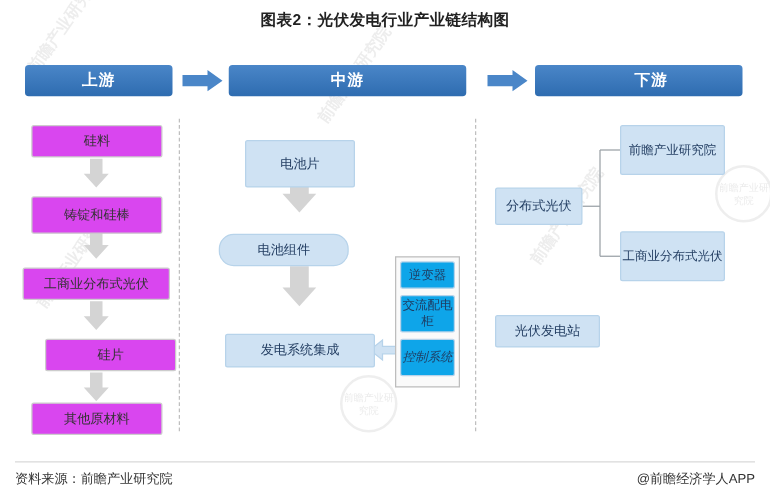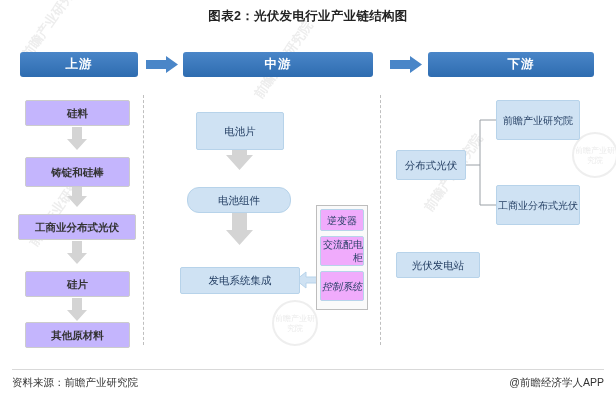--- a/index.html
+++ b/index.html
@@ -61,23 +61,23 @@
     position: absolute;
     border: 1px solid #c8c8c8;
     border-radius: 2px;
     display: flex; align-items: center; justify-content: center;
     font-size: 10.5px;
     color: #333;
     text-align: center;
     line-height: 13px;
     background: #f0f0f0;
   }
-  .node.grey { background: #c4b5fd; border-color: #cccccc; font-weight: bold; }
+  .node.grey { background: #d946ef; border-color: #cccccc; }
   .node.blue { background: #cfe2f3; border-color: #b7d3ea; color: #1f3a5f; }
-  .node.blue2 { background: #f0abfc; border-color: #b7d3ea; color: #1f3a5f; text-align: right; }
+  .node.blue2 { background: #0ea5e9; border-color: #b7d3ea; color: #1f3a5f; }
 
   
   .dash-v {
     position: absolute;
     border-left: 1px dashed #bfbfbf;
   }
 
   .footer-left {
     position: absolute; left: 12px; bottom: 10px;
     font-size: 10.5px; color: #333;
@@ -142,25 +142,25 @@
       <path d="M466,165 L480,165"></path>
       <path d="M480,120 L480,205"></path>
       <path d="M480,120 L496,120"></path>
       <path d="M480,205 L496,205"></path>
     </g>
   </svg>
 
   <div class="node grey" style="left:25px; top:100px; width:105px; height:26px;">硅料</div>
   <div class="node grey" style="left:25px; top:157px; width:105px; height:30px;">铸锭和硅棒</div>
   <div class="node grey" style="left:18px; top:214px; width:118px; height:26px;">工商业分布式光伏</div>
-  <div class="node grey" style="left:25px; top:271px; width:105px; height:26px;">硅片</div>
+  <div class="node grey" style="left:36px; top:271px; width:105px; height:26px;">硅片</div>
   <div class="node grey" style="left:25px; top:322px; width:105px; height:26px;">其他原材料</div>
 
   <div class="node blue" style="left:196px; top:112px; width:88px; height:38px;">电池片</div>
-  <div class="node blue" style="left:187px; top:187px; width:104px; height:26px;border-radius:12px;">电池组件</div>
+  <div class="node blue" style="left:175px; top:187px; width:104px; height:26px;border-radius:12px;">电池组件</div>
   <div class="node blue" style="left:180px; top:267px; width:120px; height:27px;">发电系统集成</div>
 
   <div style="position:absolute; left:316px; top:205px; width:52px; height:105px; border:1px solid #bdbdbd; background:#fafafa;"></div>
   <div class="node blue2" style="left:320px; top:209px; width:44px; height:22px; font-size:10px;">逆变器</div>
   <div class="node blue2" style="left:320px; top:236px; width:44px; height:30px; font-size:10px;">交流配电柜</div>
   <div class="node blue2" style="left:320px; top:271px; width:44px; height:30px; font-size:10px;font-style:italic;">控制系统</div>
 
   <div class="node blue" style="left:396px; top:150px; width:70px; height:30px;">分布式光伏</div>
   <div class="node blue" style="left:396px; top:252px; width:84px; height:26px;">光伏发电站</div>
 

